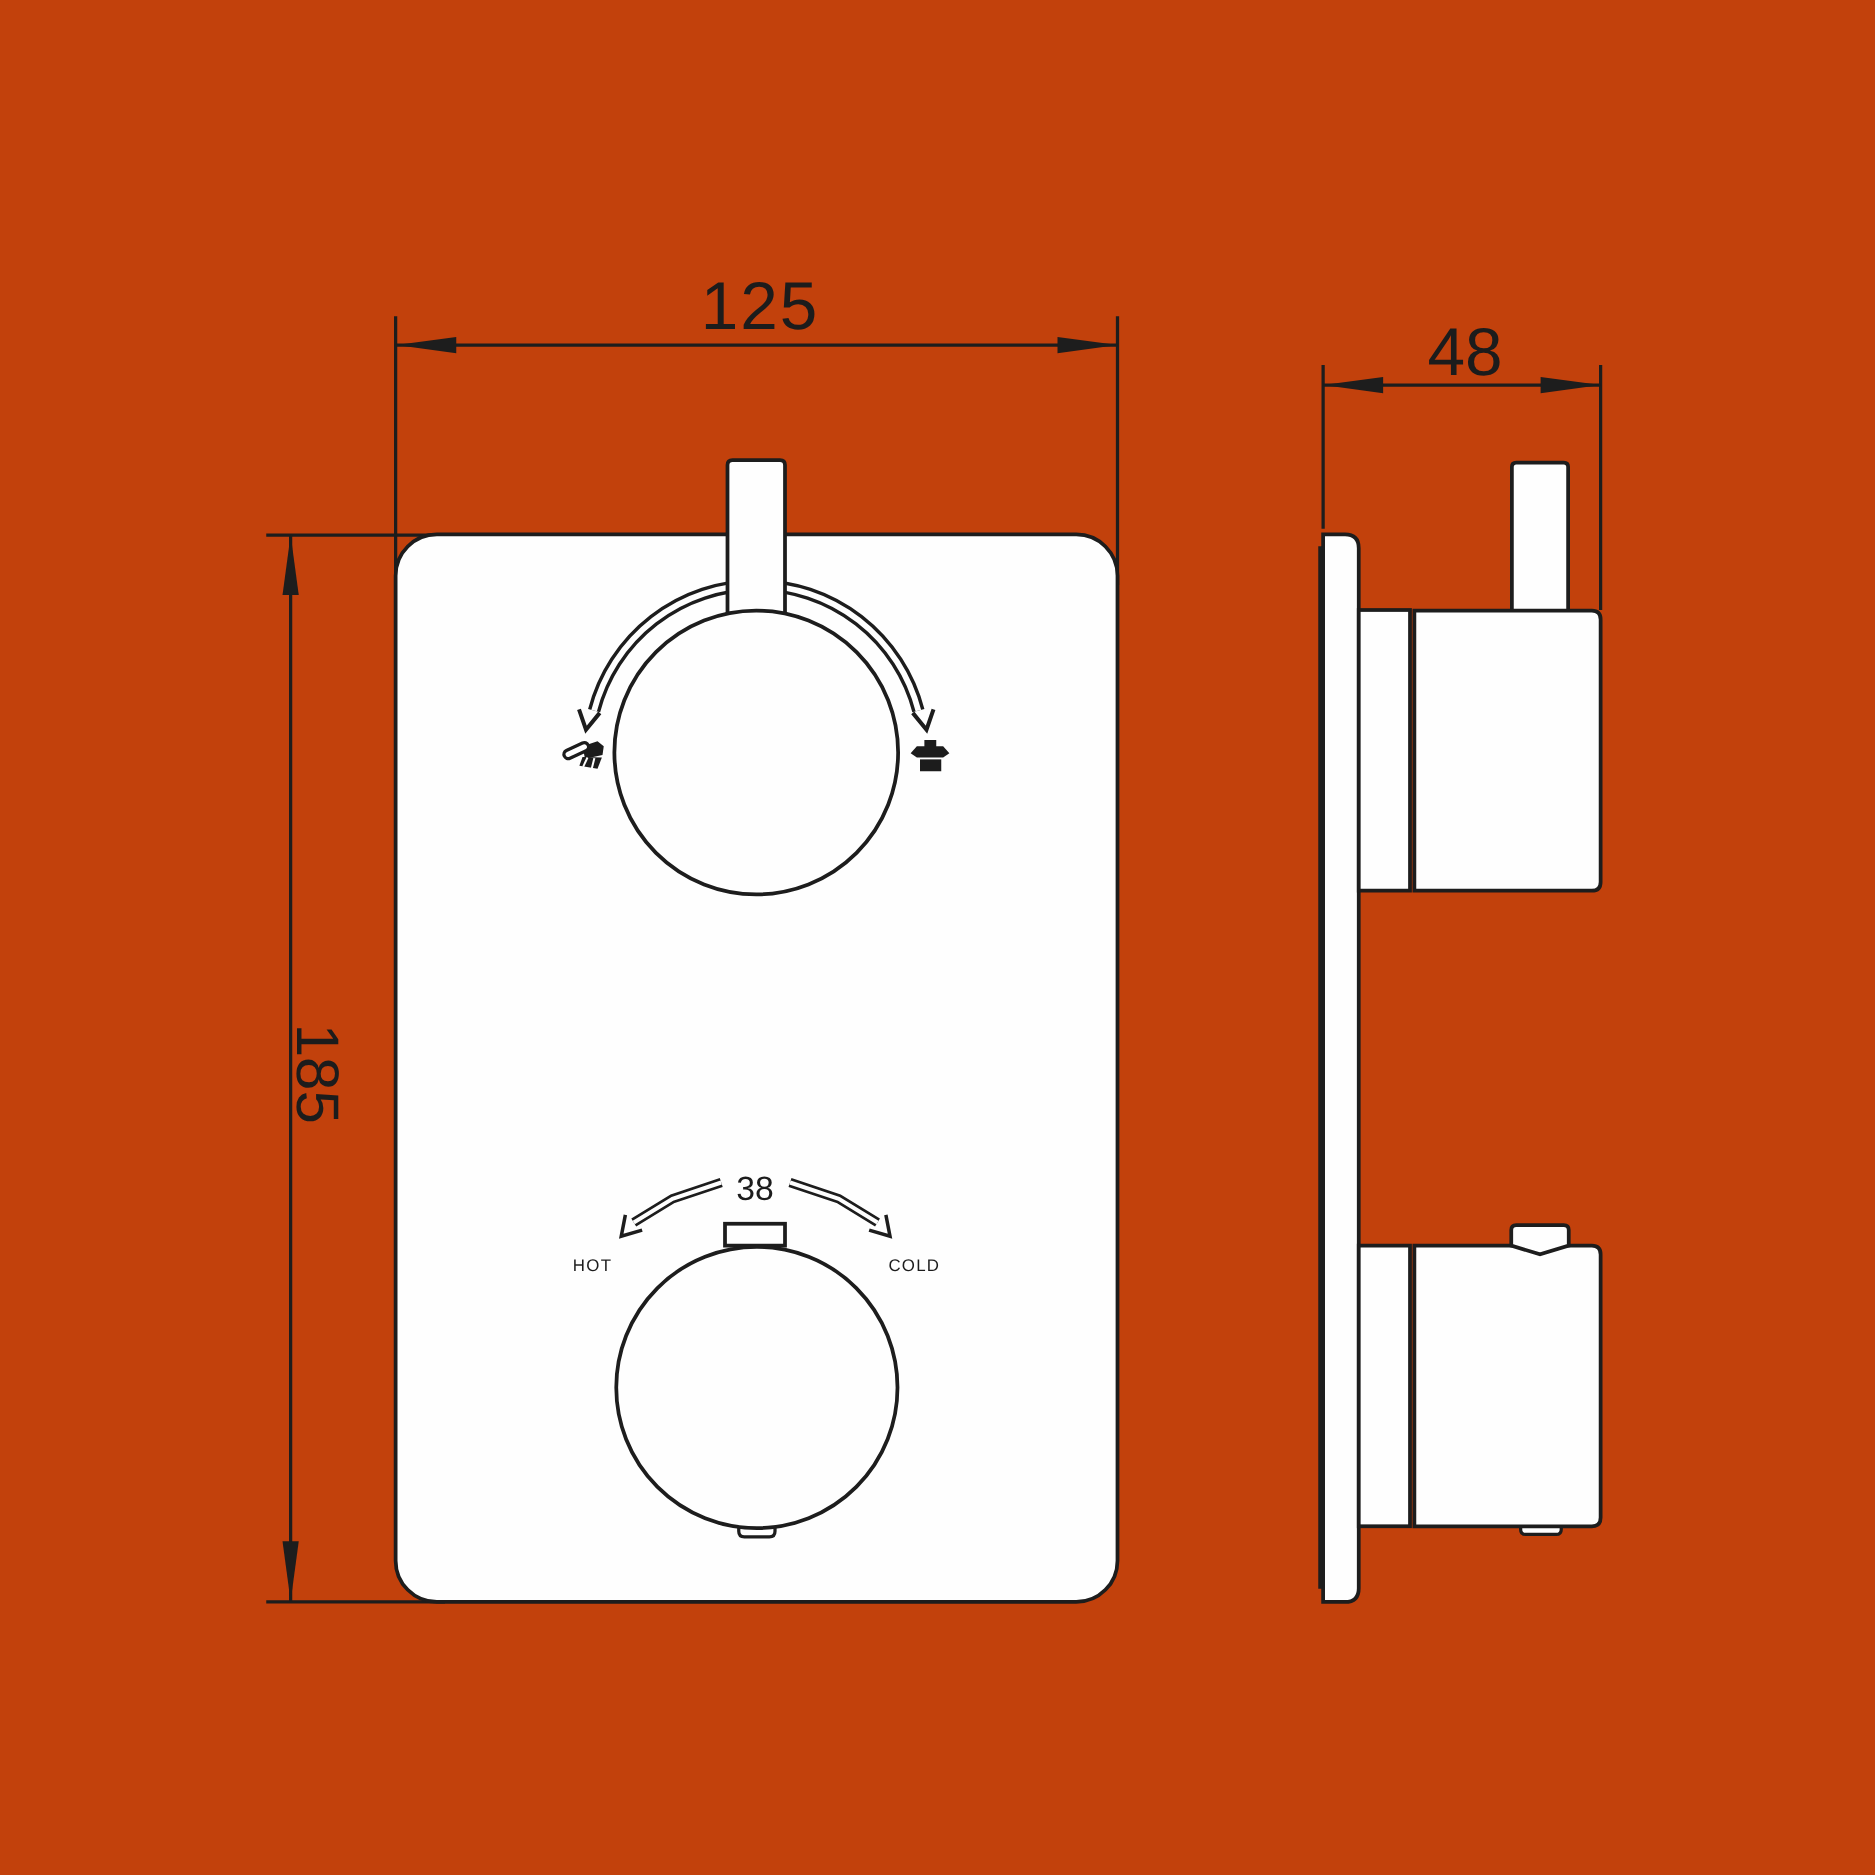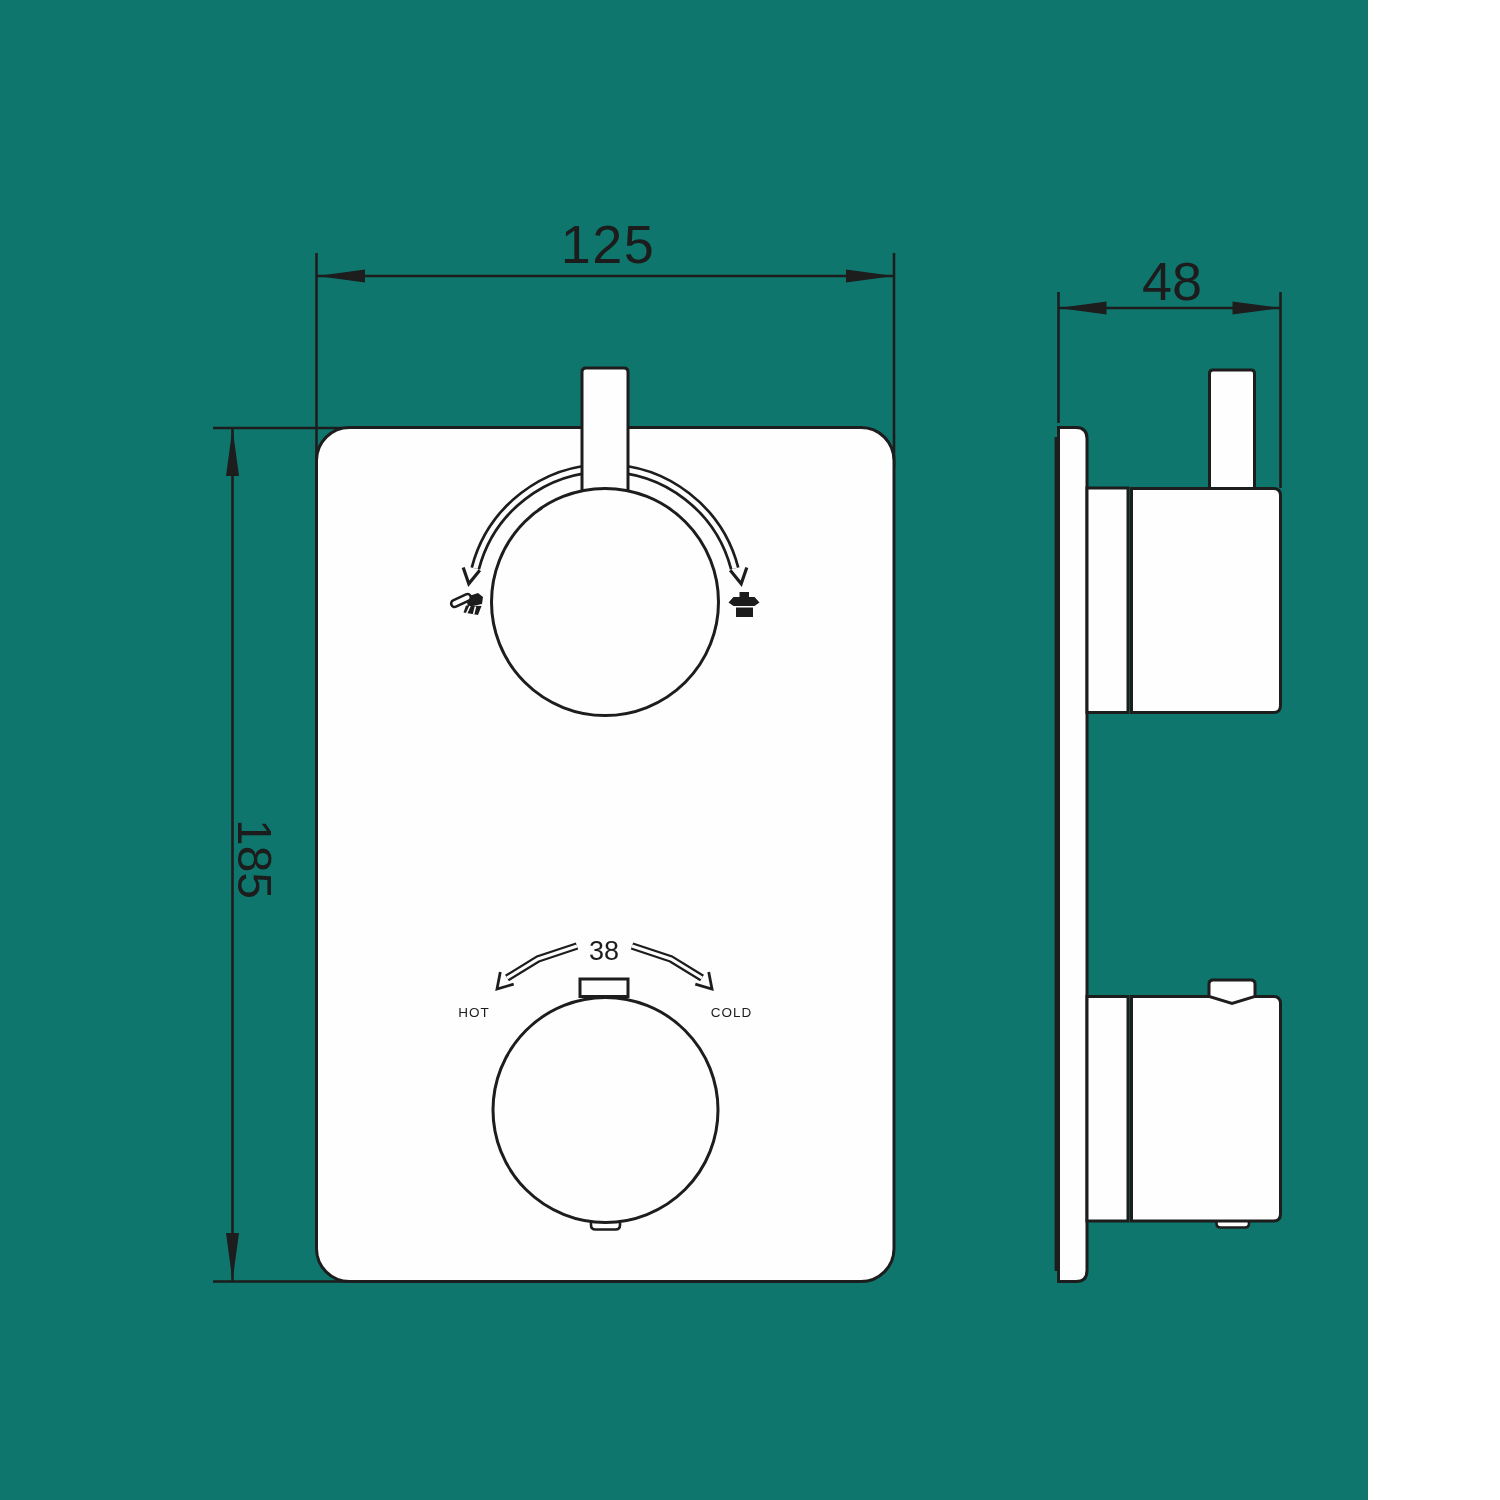--- a/index.html
+++ b/index.html
@@ -1,16 +1,16 @@
 <!DOCTYPE html>
 <html><head>
 <meta charset="utf-8">
 <style>
   html,body{margin:0;padding:0;background:#ffffff;}
-  #canvas{width:1368px;height:1500px;position:relative;background:#0f766e;
+  #canvas{width:1500px;height:1500px;position:relative;background:#c2410c;
     font-family:"Liberation Sans", sans-serif;}
   svg{position:absolute;left:0;top:0;filter:blur(0.35px);}
   text{font-family:"Liberation Sans", sans-serif;fill:#1c1c1c;}
 </style>
 </head>
 <body>
 <div id="canvas">
 <svg width="1500" height="1500" viewBox="0 0 1500 1500">
 
   <g stroke="#1d1d1d" stroke-width="2.6" fill="none">

